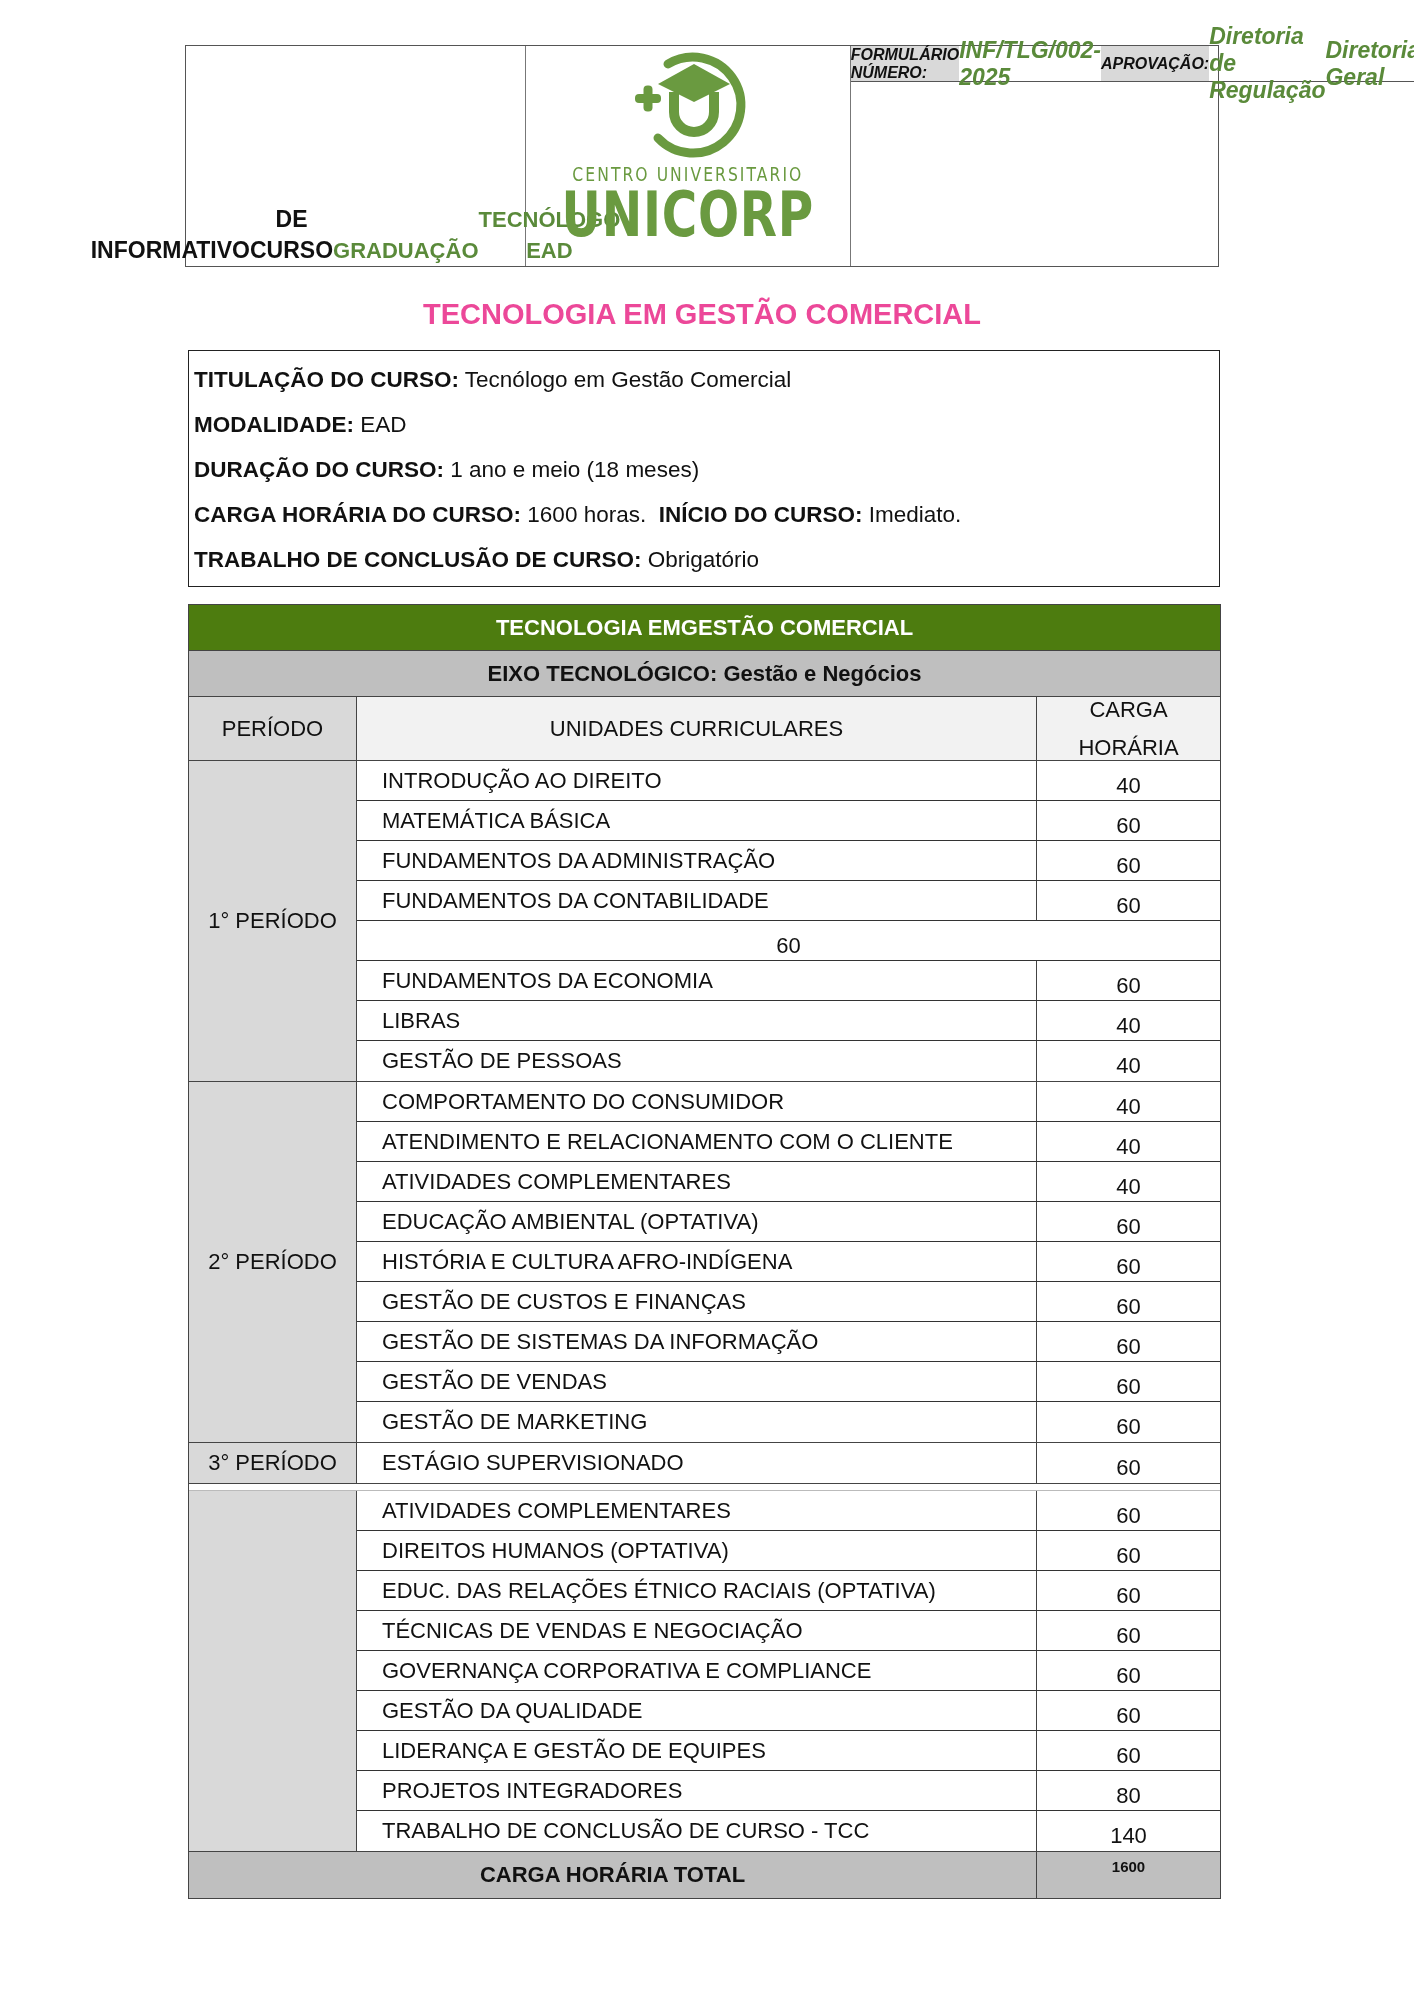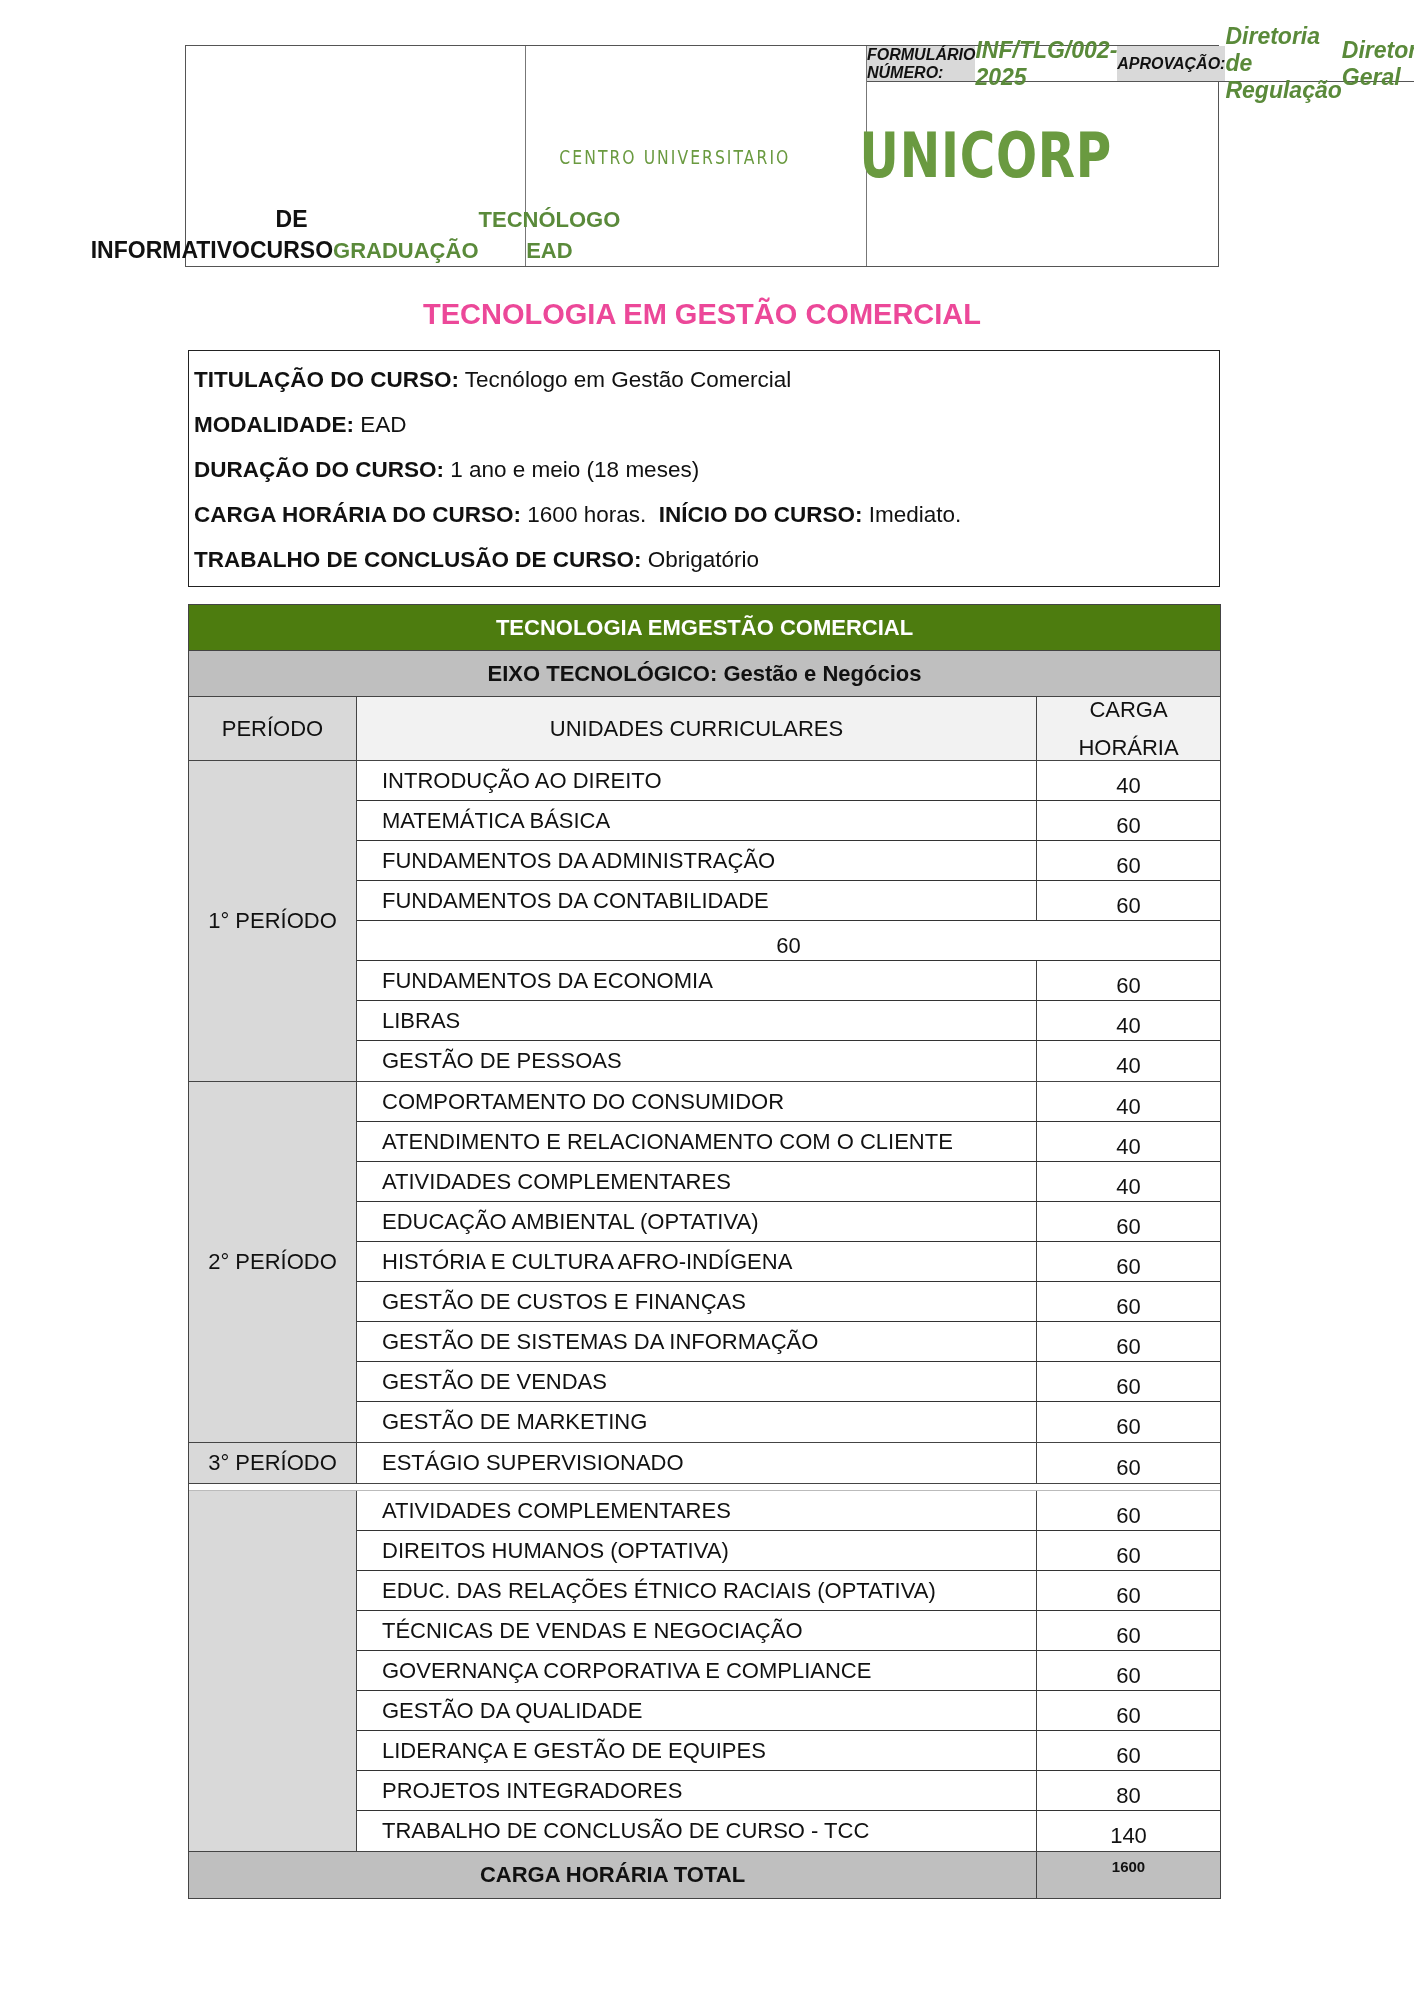--- a/index.html
+++ b/index.html
@@ -5,21 +5,21 @@
   html, body { margin: 0; padding: 0; background: #ffffff; }
   body { width: 1414px; height: 2000px; position: relative; font-family: "Liberation Sans", sans-serif; color: #111; }
   .green { color: #5a8a3a; }
 
   
   .header { position: absolute; left: 185px; top: 45px; width: 1034px; height: 222px; border: 1.5px solid #555; display: flex; box-sizing: border-box; }
   .hdr-left { width: 340px; border-right: 1.5px solid #777; display: flex; flex-direction: row; align-items: flex-end; justify-content: center; box-sizing: border-box; }
   .hdr-left .t1 { font-weight: bold; font-size: 23px; line-height: 31px; text-align: center; }
   .hdr-left .divider { width: 320px; border-top: 1.5px solid #888; margin: 4px 0 2px; }
   .hdr-left .t2 { font-weight: bold; font-size: 22px; line-height: 31px; text-align: center; color: #5a8a3a; }
-  .hdr-mid { width: 341px; border-right: 1.5px solid #777; display: flex; flex-direction: row; align-items: center; justify-content: space-between; box-sizing: border-box; gap: 8px; }
+  .hdr-mid { width: 341px; border-right: 1.5px solid #777; display: flex; flex-direction: column; align-items: center; justify-content: flex-start; box-sizing: border-box; }
   .hdr-right { flex: 1; display: flex; flex-direction: row; font-style: italic; }
   .hr-row { display: flex; align-items: center; justify-content: center; border-bottom: 1.5px solid #555; box-sizing: border-box; }
   .hr-row:last-child { border-bottom: none; }
   .hr-gray { background: #d9d9d9; }
   .hr-label { font-weight: bold; font-size: 16px; height: 36px; }
   .hr-value { font-weight: bold; font-size: 23px; color: #5a8a3a; height: 36px; }
   .hr-rev { font-weight: bold; font-size: 23px; height: 38px; }
 
   
   .logo-sub { font-family: "DejaVu Sans", sans-serif; font-size: 19px; letter-spacing: 2.5px; color: #6a9a40; margin-top: 2px; transform: scaleX(0.82); white-space: nowrap; }

